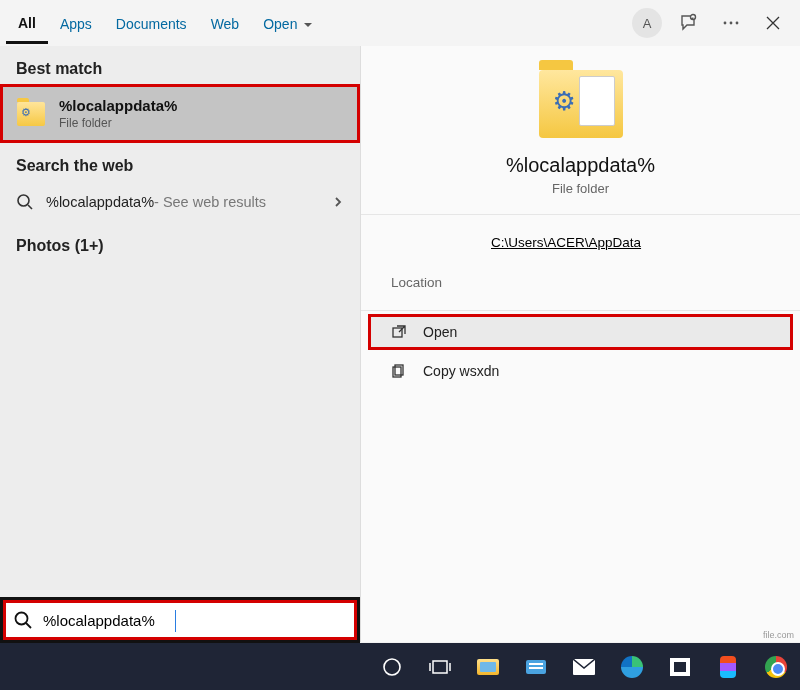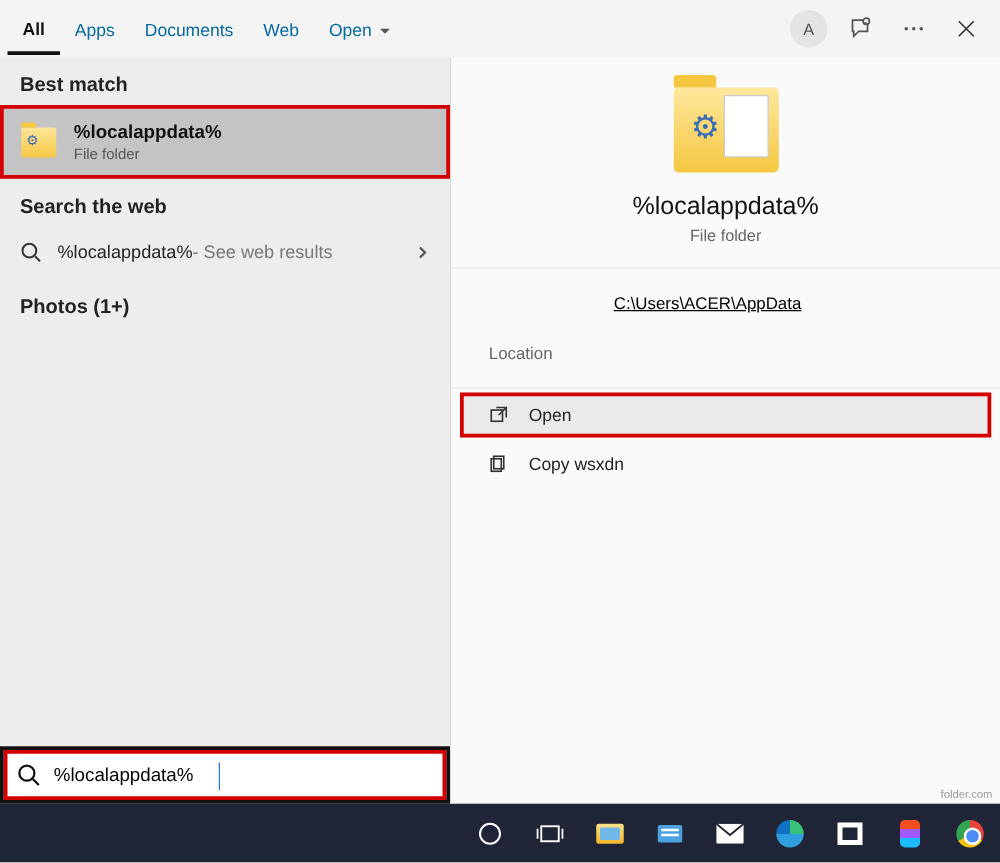--- a/index.html
+++ b/index.html
@@ -216,13 +216,13 @@
       <div class="tb-store"></div>
     </div>
   <div class="tb-ic">
       <div class="tb-figma"></div>
     </div>
   <div class="tb-ic">
       <div class="tb-chrome"></div>
     </div>
 </div>
 
-<div class="watermark">folder.com</div>
+<div class="watermark">file.com</div>
 
 </body></html>

